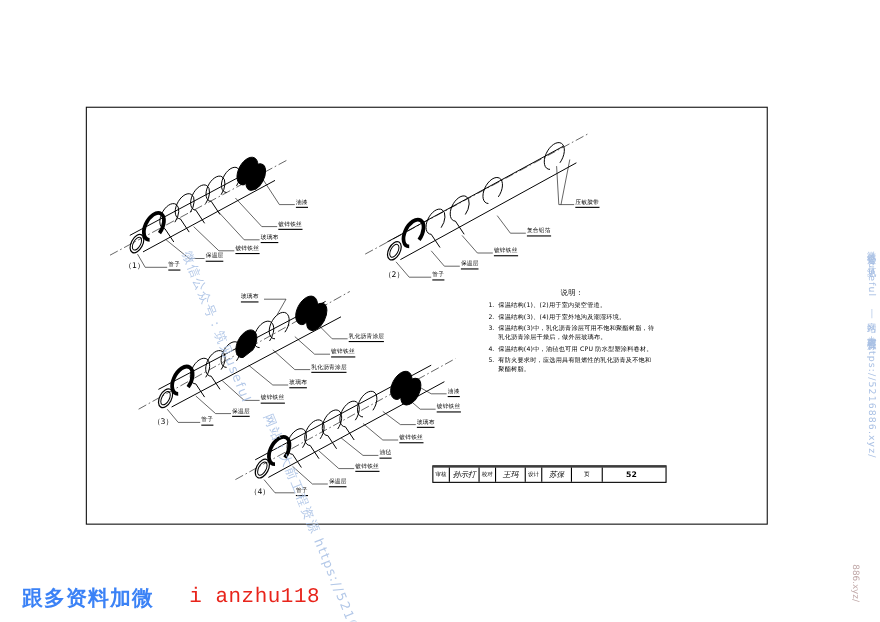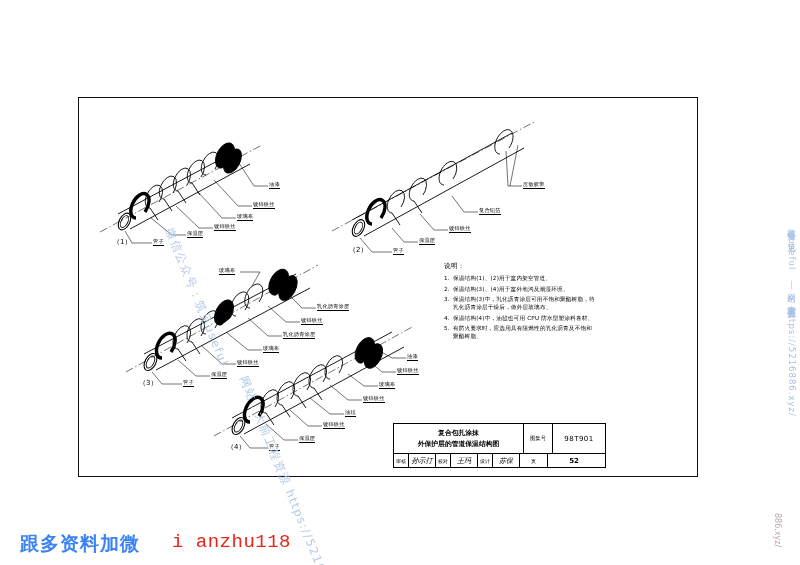--- a/index.html
+++ b/index.html
@@ -40,21 +40,21 @@
   }
   
   .lbl{
     position:absolute;font-size:5.2px;color:#000;white-space:nowrap;
     line-height:1;letter-spacing:0.2px;
   }
   .lbl u{text-decoration:none;border-bottom:0.7px solid #000;padding-bottom:0.5px;}
   .fignum{position:absolute;font-size:7px;color:#000;white-space:nowrap;}
   
   .notes{position:absolute;left:444px;top:262px;width:152px;color:#000;}
-  .notes-title{font-size:6.6px;margin-bottom:4px;letter-spacing:0.3px;}
+  .notes-title{font-size:6.6px;margin-bottom:4px;letter-spacing:0.3px;text-align:center;}
   .note-row{display:flex;font-size:5.6px;line-height:1.35;margin-bottom:3.2px;}
   .note-idx{width:9px;flex:none;}
   .note-txt{flex:1;letter-spacing:0.2px;}
   
   .tb{position:absolute;left:393px;top:423px;width:213px;border:1.1px solid #000;
       box-sizing:border-box;background:#fff;}
   .tb-top{display:flex;height:29px;}
   .tb-title{flex:1;display:flex;flex-direction:column;align-items:center;
       justify-content:center;border-right:1.1px solid #000;font-size:6.8px;
       font-weight:bold;line-height:1.5;}
@@ -252,28 +252,20 @@
       <span class="note-idx">4.</span>
       <span class="note-txt">保温结构(4)中，油毡也可用 CPU 防水型塑涂料卷材。</span>
     </div>
     <div class="note-row">
       <span class="note-idx">5.</span>
       <span class="note-txt">有防火要求时，应选用具有阻燃性的乳化沥青及不饱和聚酯树脂。</span>
     </div>
   </div>
 
   <div class="tb">
-    <div class="tb-top">
-      <div class="tb-title">
-        <span>复合包扎涂抹</span>
-        <span>外保护层的管道保温结构图</span>
-      </div>
-      <div class="tb-numlbl">图集号</div>
-      <div class="tb-num">98T901</div>
-    </div>
     <div class="tb-bot">
       <div class="tb-c tb-key">审核</div>
       <div class="tb-c tb-val tb-sig">孙示打</div>
       <div class="tb-c tb-key">校对</div>
       <div class="tb-c tb-val tb-sig">王玛</div>
       <div class="tb-c tb-key">设计</div>
       <div class="tb-c tb-val tb-sig">苏保</div>
       <div class="tb-c tb-page">页</div>
       <div class="tb-c tb-pageval">52</div>
     </div>

